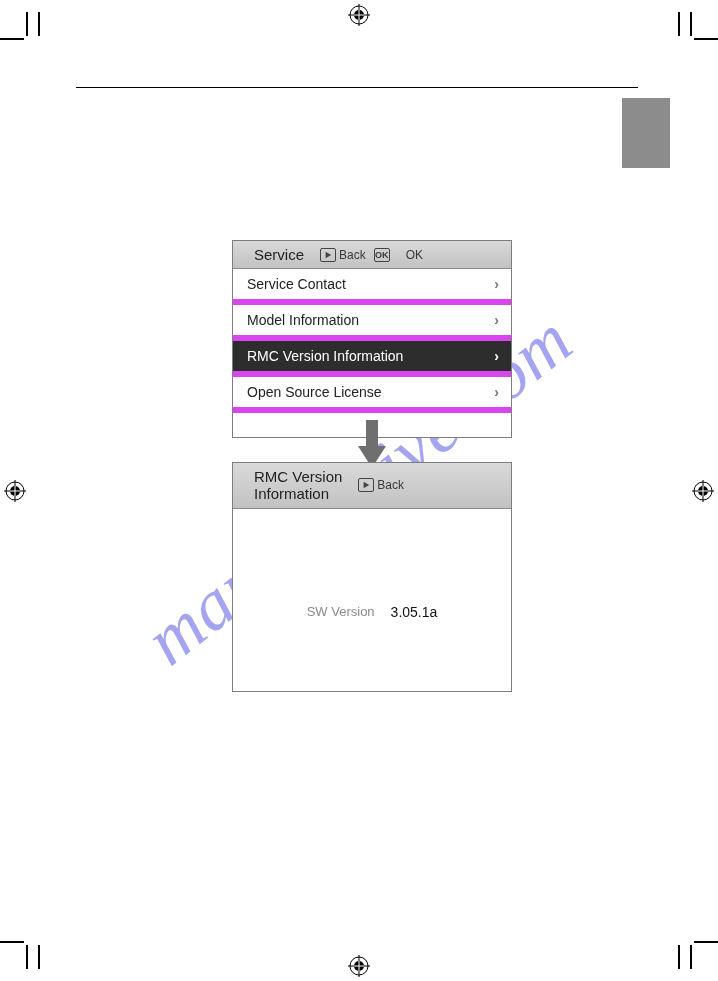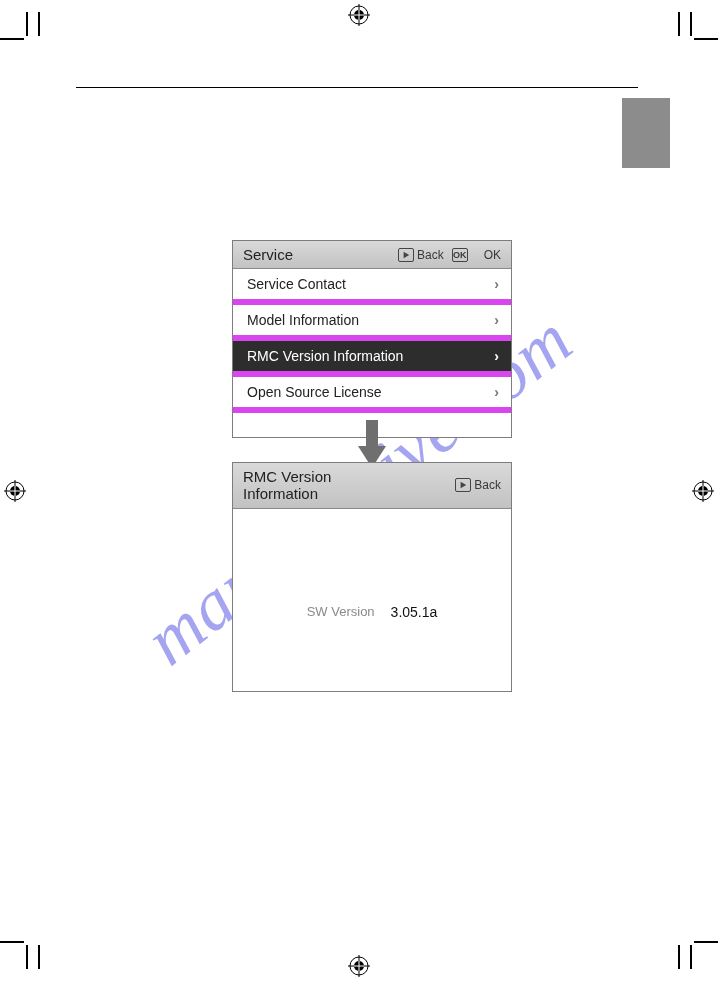--- a/index.html
+++ b/index.html
@@ -41,21 +41,21 @@
   .side-tab { position: absolute; top: 98px; right: 48px; width: 48px; height: 70px; background: #8c8c8c; }
 
   
   .watermark { position: absolute; left: 50%; top: 490px; transform: translate(-50%, -50%) rotate(-38deg); font-size: 72px; font-style: italic; color: rgba(90, 90, 230, 0.55); font-family: "Times New Roman", serif; white-space: nowrap; pointer-events: none; letter-spacing: 1px; }
 
   
   .screen { position: absolute; left: 232px; width: 280px; border: 1px solid #7d7d7d; background: #fff; }
   .screen1 { top: 240px; }
   .screen2 { top: 462px; }
 
-  .scr-header { display: flex; align-items: center; justify-content: space-between; padding: 5px 10px; background: linear-gradient(#d9d9d9, #c2c2c2); border-bottom: 1px solid #8a8a8a; }
+  .scr-header { display: flex; align-items: center; padding: 5px 21px; background: linear-gradient(#d9d9d9, #c2c2c2); border-bottom: 1px solid #8a8a8a; }
   .scr-title { font-size: 15px; color: #222; }
   .scr-actions { display: flex; align-items: center; gap: 8px; font-size: 12px; color: #3a3a3a; margin-left: 16px; }
   .iconbox { display: inline-flex; align-items: center; justify-content: center; width: 16px; height: 14px; border: 1.4px solid #444; border-radius: 2px; font-size: 9px; font-weight: bold; }
   .playicon svg { width: 8px; height: 8px; display: block; }
 
   .menu-row { display: flex; align-items: center; justify-content: space-between; padding: 7px 12px 7px 14px; border-bottom: 6px solid #d946ef; font-size: 14px; color: #222; }
   .menu-row .chev { color: #777; font-size: 14px; font-weight: bold; }
   .menu-row.selected { background: #2d2d2d; color: #fff; }
   .menu-row.selected .chev { color: #fff; }
   .menu-blank { height: 24px; }

